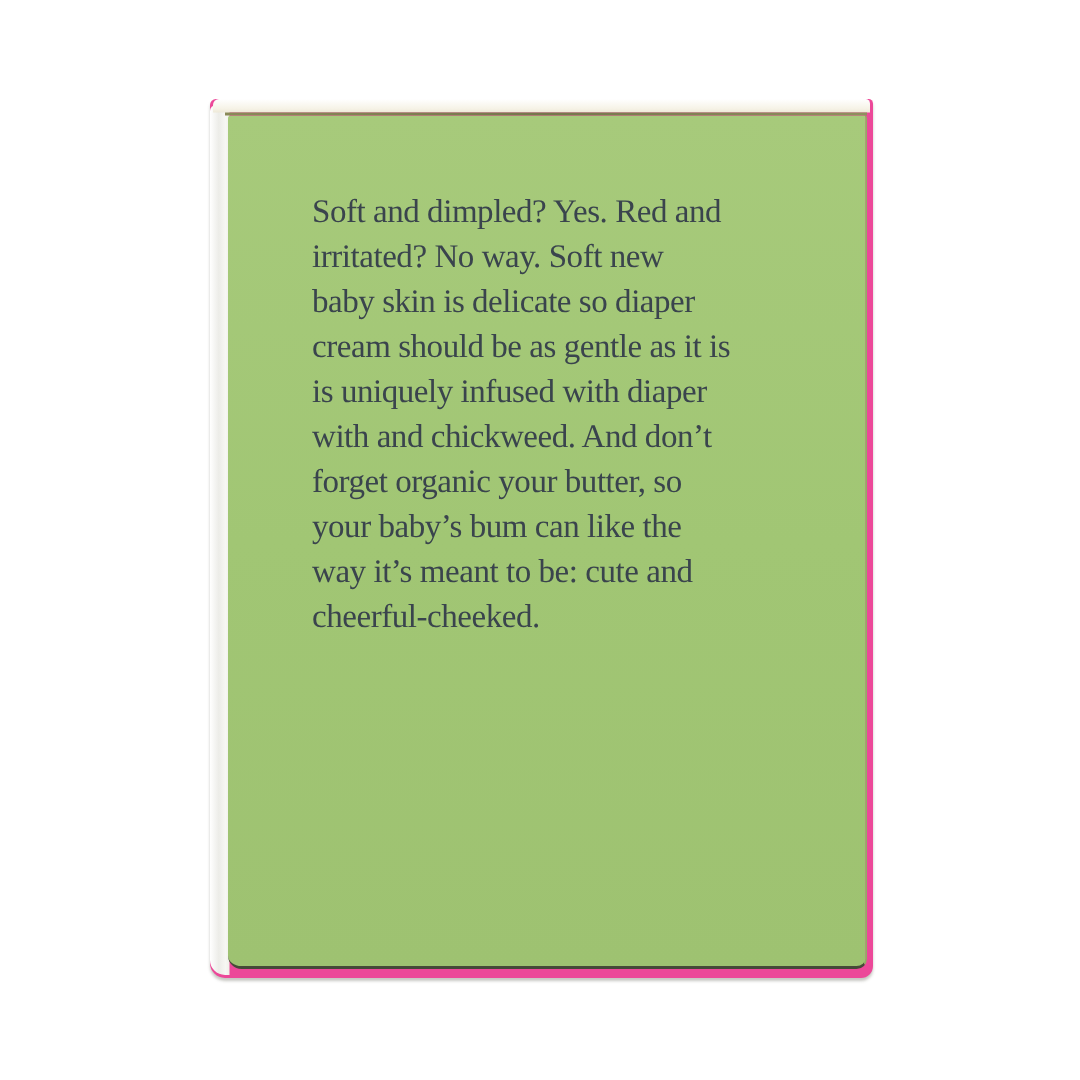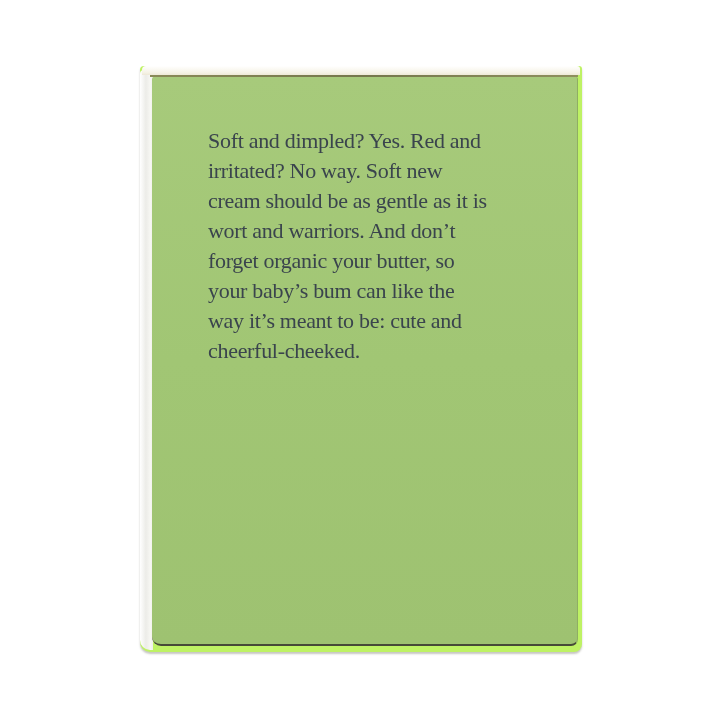--- a/index.html
+++ b/index.html
@@ -19,21 +19,21 @@
     background: #ffffff;
   }
 
   
   .box {
     position: absolute;
     left: 140px;
     top: 66px;
     width: 442px;
     height: 586px;
-    background: #bef264;
+    background: #ec4899;
     border-radius: 4px 3px 8px 10px;
     box-shadow: 0 2px 2px rgba(130, 130, 120, 0.45);
   }
 
   
   .box-left-edge {
     position: absolute;
     left: 0;
     top: 4px;
     bottom: 2px;
@@ -97,22 +97,24 @@
 
 <div class="stage">
   <div class="box">
     <div class="box-left-edge"></div>
     <div class="box-top-flap"></div>
     <div class="flap-crease"></div>
     <div class="panel">
       <div class="body-text">
         <div class="line">Soft and dimpled? Yes. Red and</div>
         <div class="line">irritated? No way. Soft new</div>
+        <div class="line">baby skin is delicate so diaper</div>
         <div class="line">cream should be as gentle as it is</div>
-        <div class="line">wort and warriors. And don’t</div>
+        <div class="line">is uniquely infused with diaper</div>
+        <div class="line">with and chickweed. And don’t</div>
         <div class="line">forget organic your butter, so</div>
         <div class="line">your baby’s bum can like the</div>
         <div class="line">way it’s meant to be: cute and</div>
         <div class="line">cheerful-cheeked.</div>
       </div>
     </div>
   </div>
 </div>
 
 </body></html>

